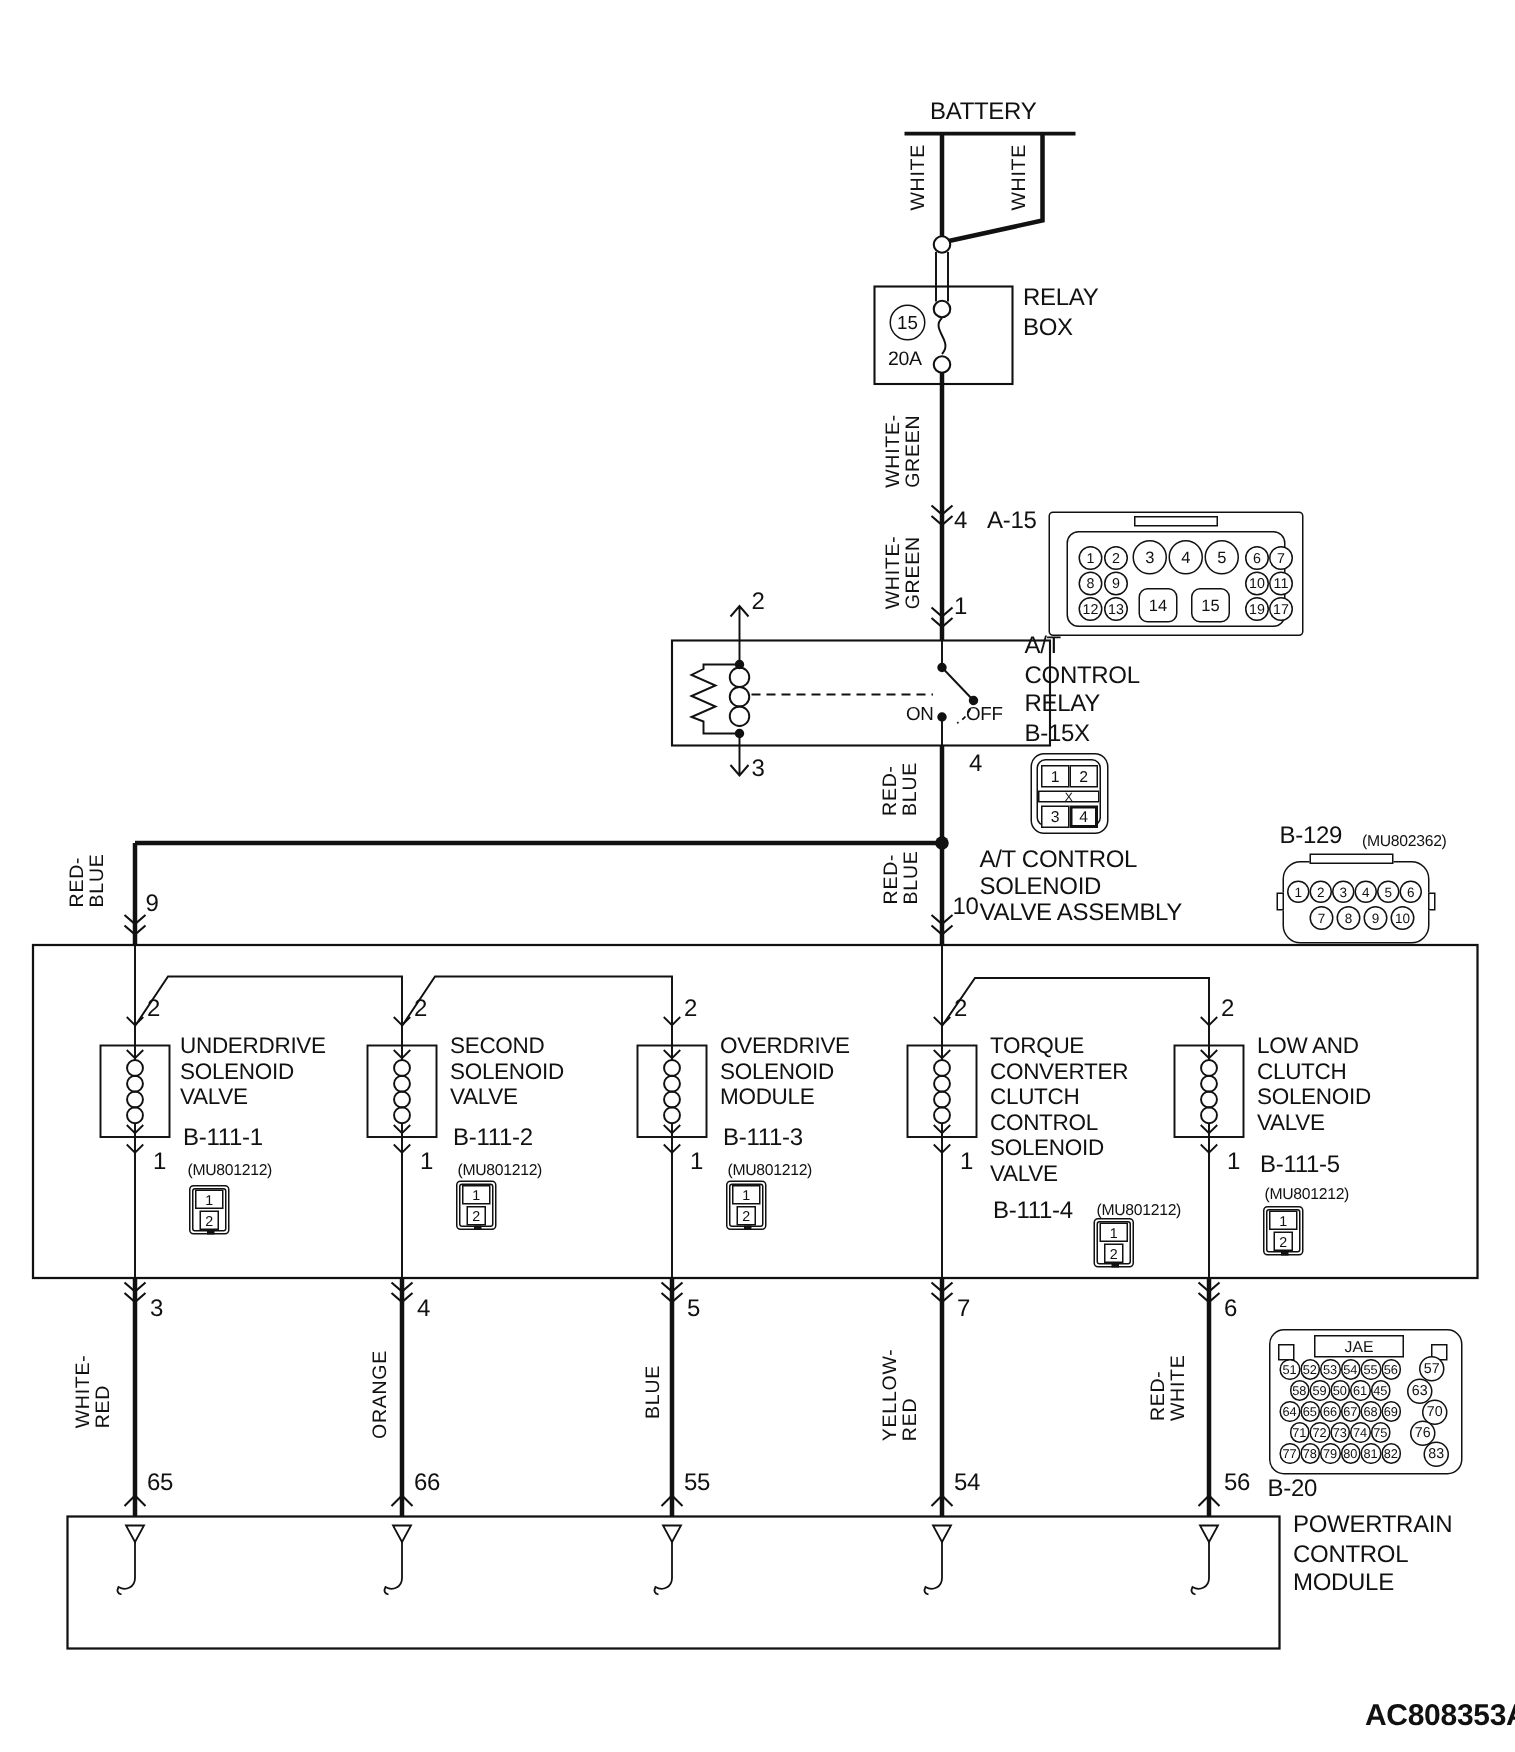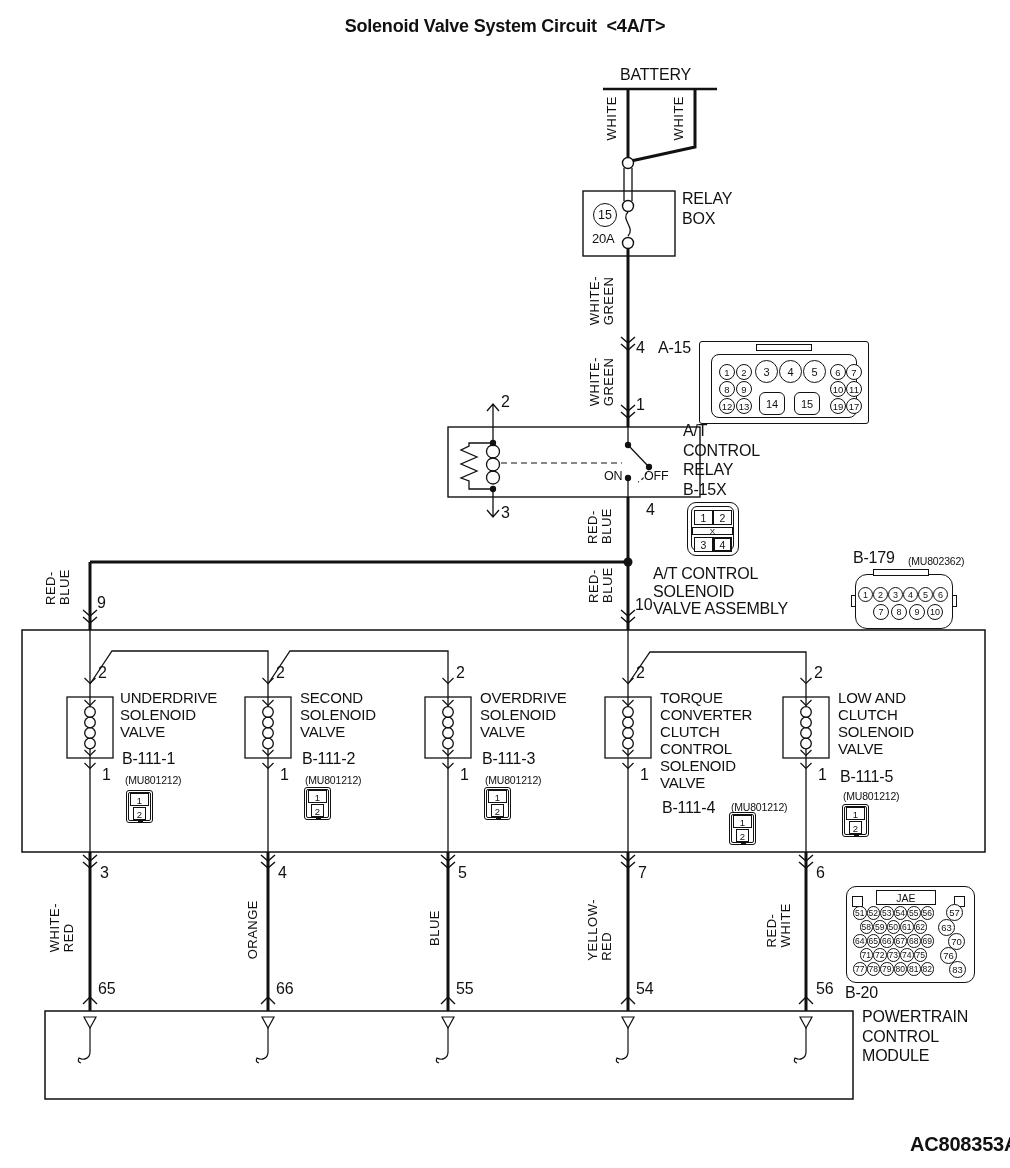--- a/index.html
+++ b/index.html
@@ -177,21 +177,20 @@
         <path d="M442,1017 L454,1017 L448,1028 Z"></path>
           <path d="M448,1028 V1052 c0,6 -6,9 -11,6 q-2,4 2,5"></path>
         <path d="M622,1017 L634,1017 L628,1028 Z"></path>
           <path d="M628,1028 V1052 c0,6 -6,9 -11,6 q-2,4 2,5"></path>
         <path d="M800,1017 L812,1017 L806,1028 Z"></path>
           <path d="M806,1028 V1052 c0,6 -6,9 -11,6 q-2,4 2,5"></path>
       </g>
     </g>
   </svg>
 
-  <div class="t ctr b" style="top:18px;font-size:18px">Solenoid Valve System Circuit&nbsp;&nbsp;&lt;4A/T&gt;</div>
   <div class="t b" style="left:910px;top:1136px;font-size:20px">AC808353AB</div>
 
   <div class="t fs16" style="left:620px;top:66px">BATTERY</div>
   <div class="vt" style="left:605px;top:96px">WHITE</div>
   <div class="vt" style="left:672px;top:96px">WHITE</div>
 
   <div class="circ" style="left:593px;top:203px">15</div>
   <div class="t fs13" style="left:592px;top:231px">20A</div>
   <div class="t fs16 lh20" style="left:682px;top:189px">RELAY
 BOX</div>
@@ -219,36 +218,36 @@
   <div class="vt" style="left:587px;top:567px">RED-
 BLUE</div>
   <div class="vt" style="left:44px;top:569px">RED-
 BLUE</div>
   <div class="t fs16" style="left:97px;top:594px">9</div>
   <div class="t fs16" style="left:635px;top:596px">10</div>
 
   <div class="t fs16" style="left:653px;top:565px;line-height:17.5px">A/T CONTROL
 SOLENOID
 VALVE ASSEMBLY</div>
-  <div class="t fs16" style="left:853px;top:549px">B-179</div>
+  <div class="t fs16" style="left:853px;top:549px">B-129</div>
   <div class="t fs10" style="left:908px;top:555px">(MU802362)</div>
 
   <div class="t fs15" style="left:120px;top:689px">UNDERDRIVE
 SOLENOID
 VALVE</div>
   <div class="t fs16" style="left:122px;top:750px">B-111-1</div>
   <div class="t fs10" style="left:125px;top:774px">(MU801212)</div>
   <div class="t fs15" style="left:300px;top:689px">SECOND
 SOLENOID
 VALVE</div>
   <div class="t fs16" style="left:302px;top:750px">B-111-2</div>
   <div class="t fs10" style="left:305px;top:774px">(MU801212)</div>
   <div class="t fs15" style="left:480px;top:689px">OVERDRIVE
 SOLENOID
-VALVE</div>
+MODULE</div>
   <div class="t fs16" style="left:482px;top:750px">B-111-3</div>
   <div class="t fs10" style="left:485px;top:774px">(MU801212)</div>
   <div class="t fs15" style="left:660px;top:689px">TORQUE
 CONVERTER
 CLUTCH
 CONTROL
 SOLENOID
 VALVE</div>
   <div class="t fs16" style="left:662px;top:799px">B-111-4</div>
   <div class="t fs10" style="left:731px;top:801px">(MU801212)</div>
@@ -383,21 +382,21 @@
         <span class="bpin">53</span>
         <span class="bpin">54</span>
         <span class="bpin">55</span>
         <span class="bpin">56</span>
       </div>
     <div class="brow" style="left:12.5px;top:33px">
         <span class="bpin">58</span>
         <span class="bpin">59</span>
         <span class="bpin">50</span>
         <span class="bpin">61</span>
-        <span class="bpin">62</span>
+        <span class="bpin">45</span>
       </div>
     <div class="brow" style="left:6px;top:47px">
         <span class="bpin">64</span>
         <span class="bpin">65</span>
         <span class="bpin">66</span>
         <span class="bpin">67</span>
         <span class="bpin">68</span>
         <span class="bpin">69</span>
       </div>
     <div class="brow" style="left:12.5px;top:61px">

